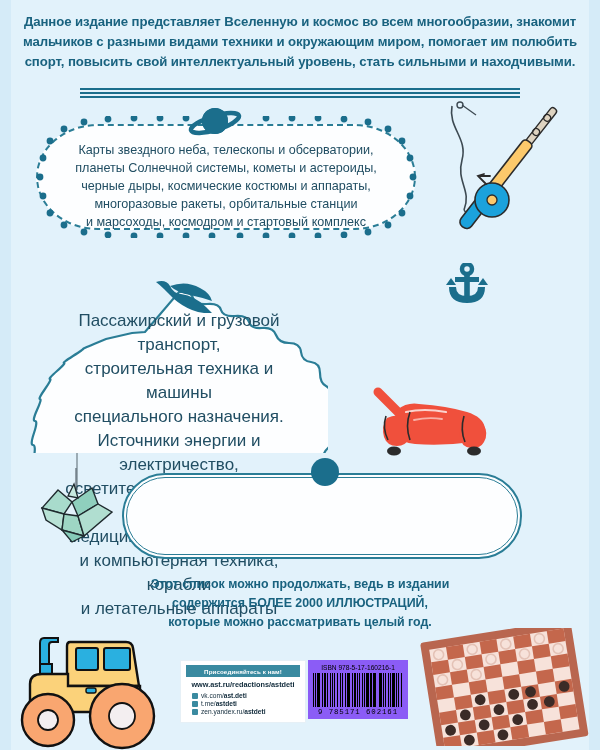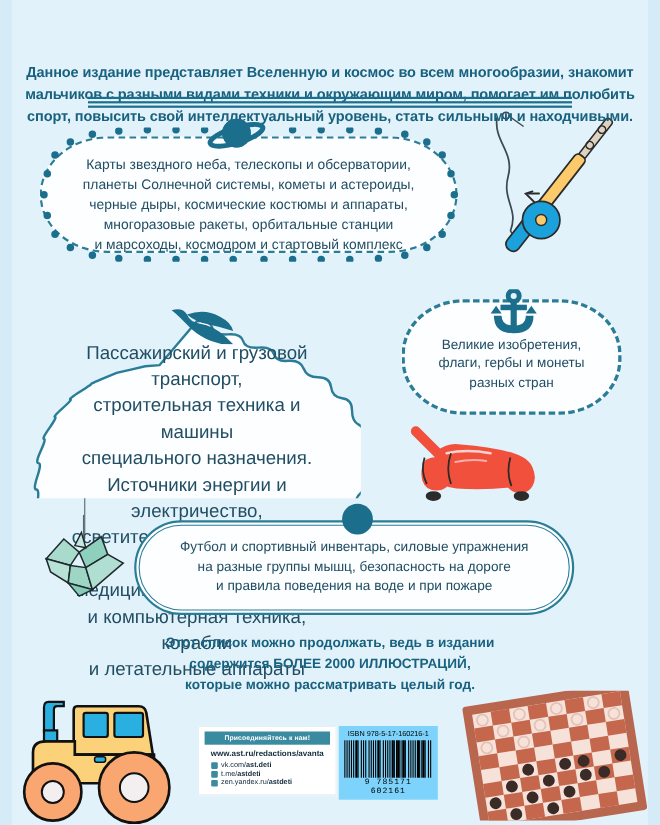--- a/index.html
+++ b/index.html
@@ -38,21 +38,20 @@
     top: 12px;
     left: 18px;
     right: 18px;
     text-align: center;
     font-size: 13.2px;
     font-weight: bold;
     line-height: 1.52;
     color: #19627f;
     letter-spacing: -0.1px;
     z-index: 5;
-    margin-top: 44px;
   }
 
   .divider {
     position: absolute;
     left: 80px;
     right: 80px;
     top: 88px;
     height: 7px;
     z-index: 5;
   }
@@ -270,22 +269,22 @@
     font-size: 6.6px;
     color: #102a3a;
   }
   #social .link-row span.txt b { font-weight: bold; }
 
   
   #barcode {
     position: absolute;
     left: 308px;
     top: 660px;
-    width: 90px;
-    background: #7dd3fc;
+    width: 100px;
+    background: #8b5cf6;
     padding: 4px 5px 3px;
     z-index: 7;
   }
   #barcode .isbn {
     font-size: 6.6px;
     text-align: center;
     color: #000;
     margin-bottom: 2px;
     font-family: "Liberation Sans", sans-serif;
   }
@@ -439,27 +438,20 @@
   </div>
 
   <div class="whale">
     <svg width="62" height="34" viewBox="0 0 62 34">
       <path d="M4 3 q 10 -3 14 4 q 3 7 11 8 q 14 2 25 13 q 4 4 6 6
                q -10 1 -20 -3 q -10 -4 -18 -11 q -6 -6 -10 -10 q -4 -4 -8 -7 Z" fill="#1b6e8c"></path>
       <path d="M18 7 q 16 -6 30 2 q 10 5 12 13 q -12 -4 -22 -6 q -12 -2 -20 -9 Z" fill="#1b6e8c"></path>
     </svg>
   </div>
 
-  <div id="box-invention">
-    <div class="bg"></div>
-    <div class="dash"></div>
-    <div class="box-text">Великие изобретения,
-флаги, гербы и монеты
-разных стран</div>
-  </div>
 
   <div class="anchor">
     <svg width="46" height="46" viewBox="0 0 46 46">
       <circle cx="23" cy="6" r="5" fill="none" stroke="#1b6e8c" stroke-width="4.5"></circle>
       <rect x="20.2" y="9" width="5.6" height="30" fill="#1b6e8c"></rect>
       <rect x="11" y="14" width="24" height="5" fill="#1b6e8c"></rect>
       <path d="M5 24 q 0 16 18 16 q 18 0 18 -16 l -7 0 q 0 9 -11 9 q -11 0 -11 -9 Z" fill="#1b6e8c"></path>
       <path d="M2 22 l 10 0 l -5 -7 Z" fill="#1b6e8c"></path>
       <path d="M44 22 l -10 0 l 5 -7 Z" fill="#1b6e8c"></path>
     </svg>
@@ -495,23 +487,20 @@
       <path d="M36 46 L50 48 L56 68 L34 62 Z" fill="#9ed6c4" stroke="#1f2a2e" stroke-width="1.4"></path>
       <path d="M50 48 L70 36 L84 44 L56 68 Z" fill="#b0ded0" stroke="#1f2a2e" stroke-width="1.4"></path>
       <path d="M40 28 L46 16 L50 30 Z" fill="#c6e9df" stroke="#1f2a2e" stroke-width="1.3"></path>
       <path d="M34 62 L44 74 L56 68 Z" fill="#86cbb8" stroke="#1f2a2e" stroke-width="1.3"></path>
     </svg>
   </div>
 
   <div id="box-sport">
     <div class="outer"></div>
     <div class="inner"></div>
-    <div class="box-text">Футбол и спортивный инвентарь, силовые упражнения
-на разные группы мышц, безопасность на дороге
-и правила поведения на воде и при пожаре</div>
   </div>
   <div class="ball"></div>
 
   <div class="footer-text">Этот список можно продолжать, ведь в издании
 содержится БОЛЕЕ 2000 ИЛЛЮСТРАЦИЙ,
 которые можно рассматривать целый год.</div>
 
   <div class="illus" id="tractor">
     <svg width="148" height="118" viewBox="0 0 148 118">
       <path d="M36 6 q -4 0 -4 5 l 0 22 l 9 0 l 0 -20 q 0 -3 3 -3 l 6 0 l 0 -4 Z" fill="#2ab0e0" stroke="#111" stroke-width="2"></path>
@@ -593,21 +582,21 @@
           <circle cx="26.5" cy="92.9" r="5.4"></circle>
           <circle cx="43.5" cy="105.6" r="5.4"></circle>
             <circle cx="77.5" cy="105.6" r="5.4"></circle>
         </g>
       </g>
     </svg>
   </div>
 
   <div id="social">
     <div class="join">Присоединяйтесь к нам!</div>
-    <div class="site">www.ast.ru/redactions/avanta</div>
+    <div class="site">www.ast.ru/redactions/astdeti</div>
     <div class="link-row">
       <span class="sq"></span>
       <span class="txt"><span>vk.com/</span><b>ast.deti</b></span>
     </div>
     <div class="link-row">
       <span class="sq"></span>
       <span class="txt"><span>t.me/</span><b>astdeti</b></span>
     </div>
     <div class="link-row">
       <span class="sq"></span>

